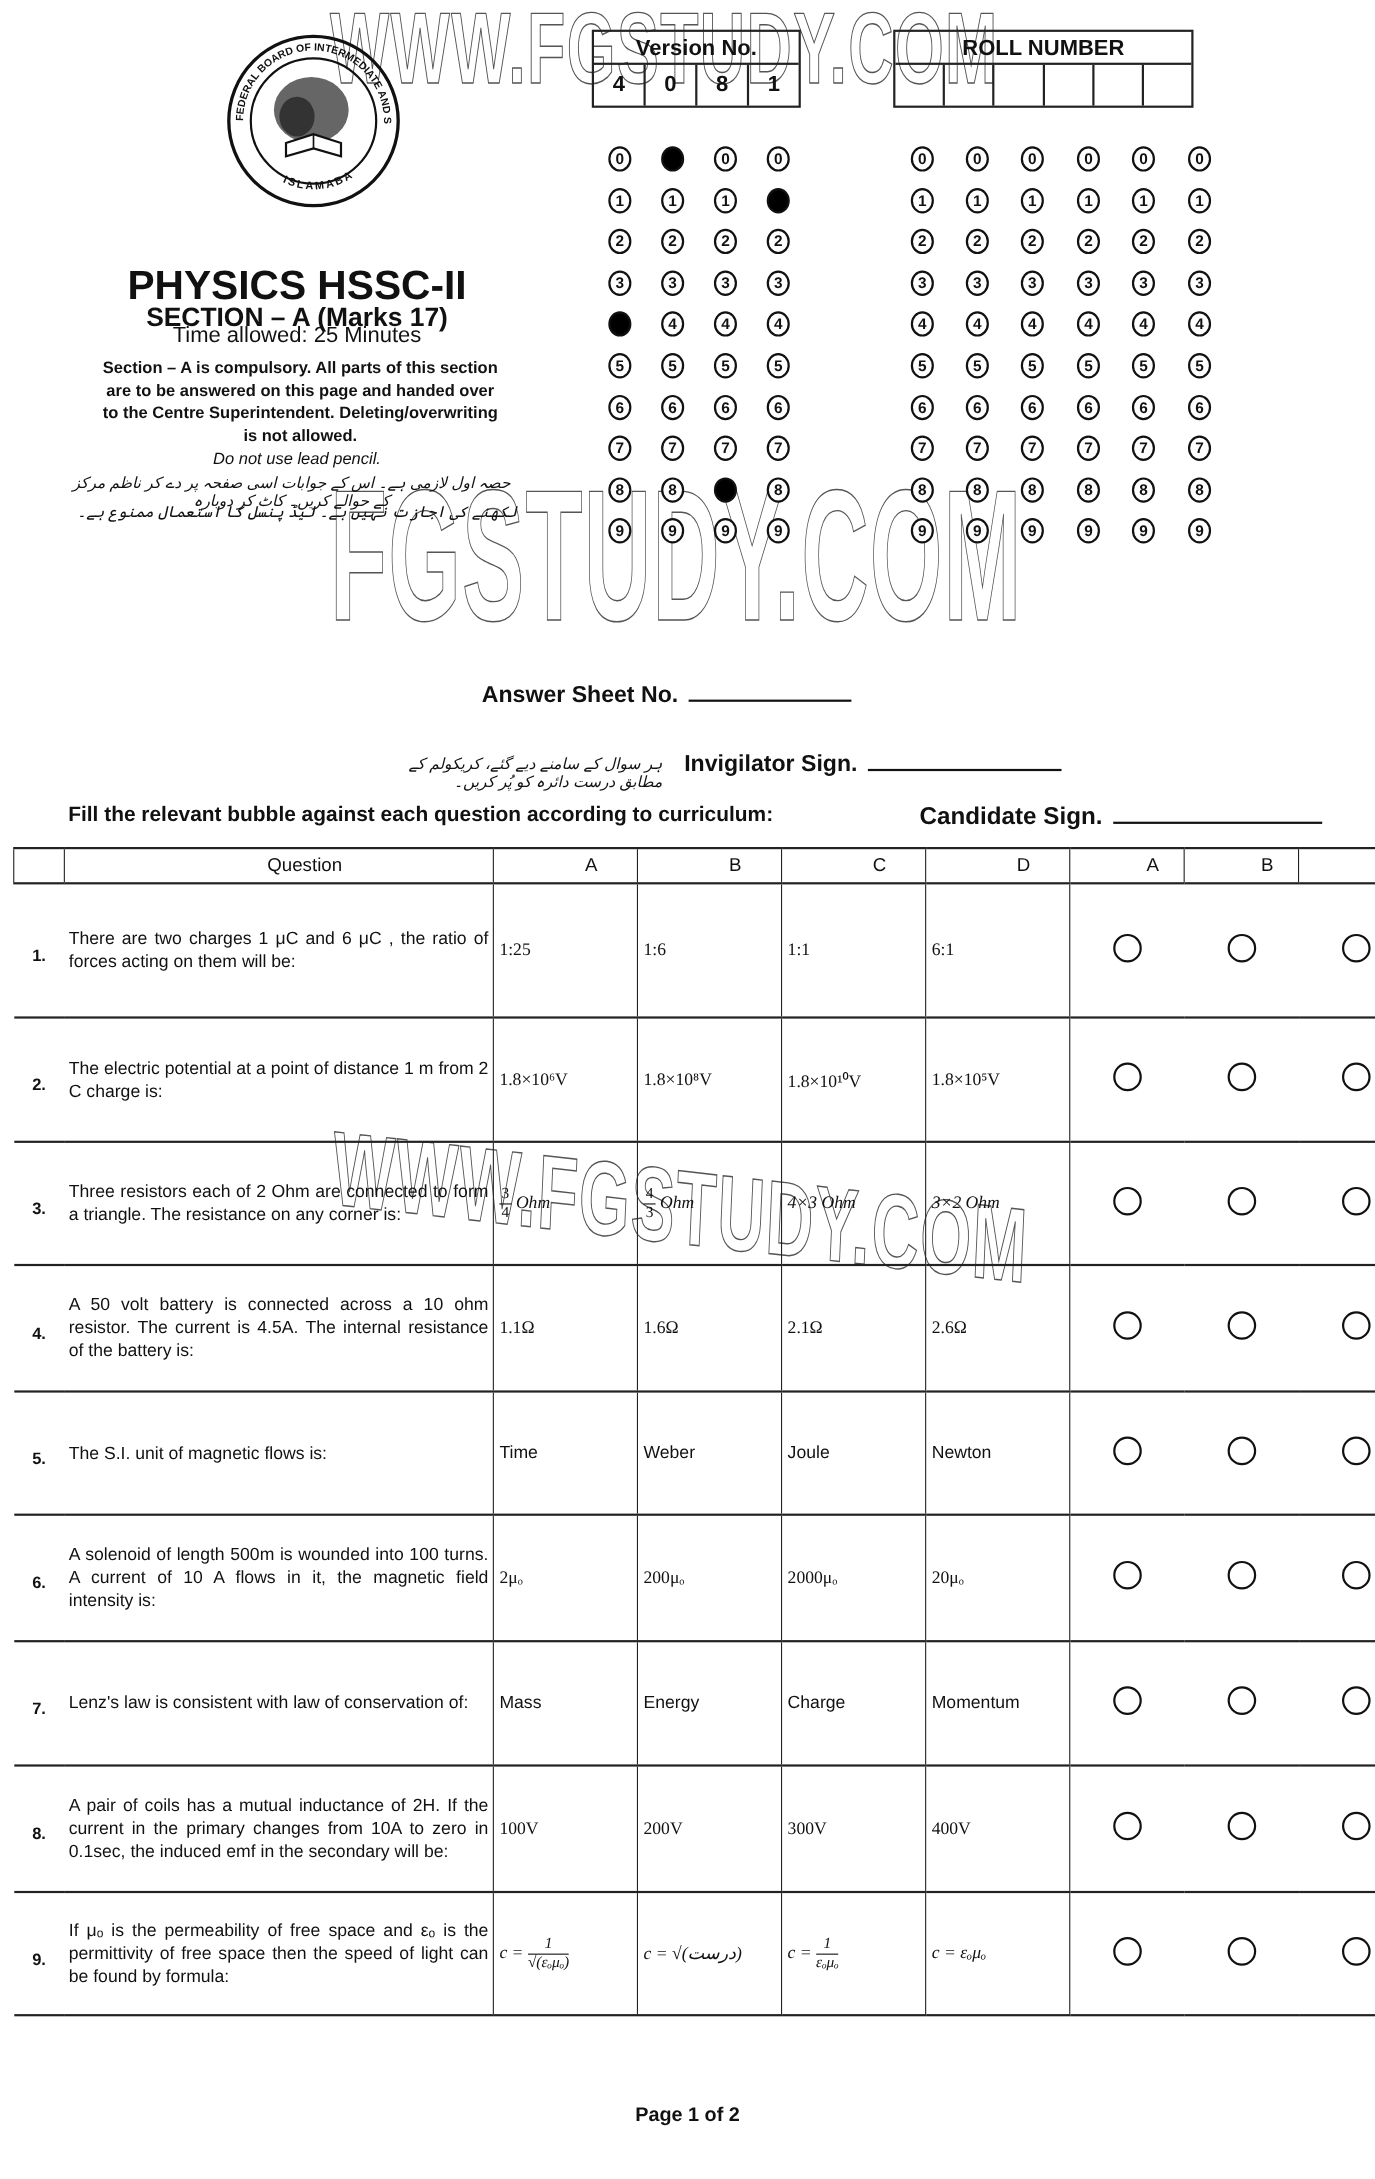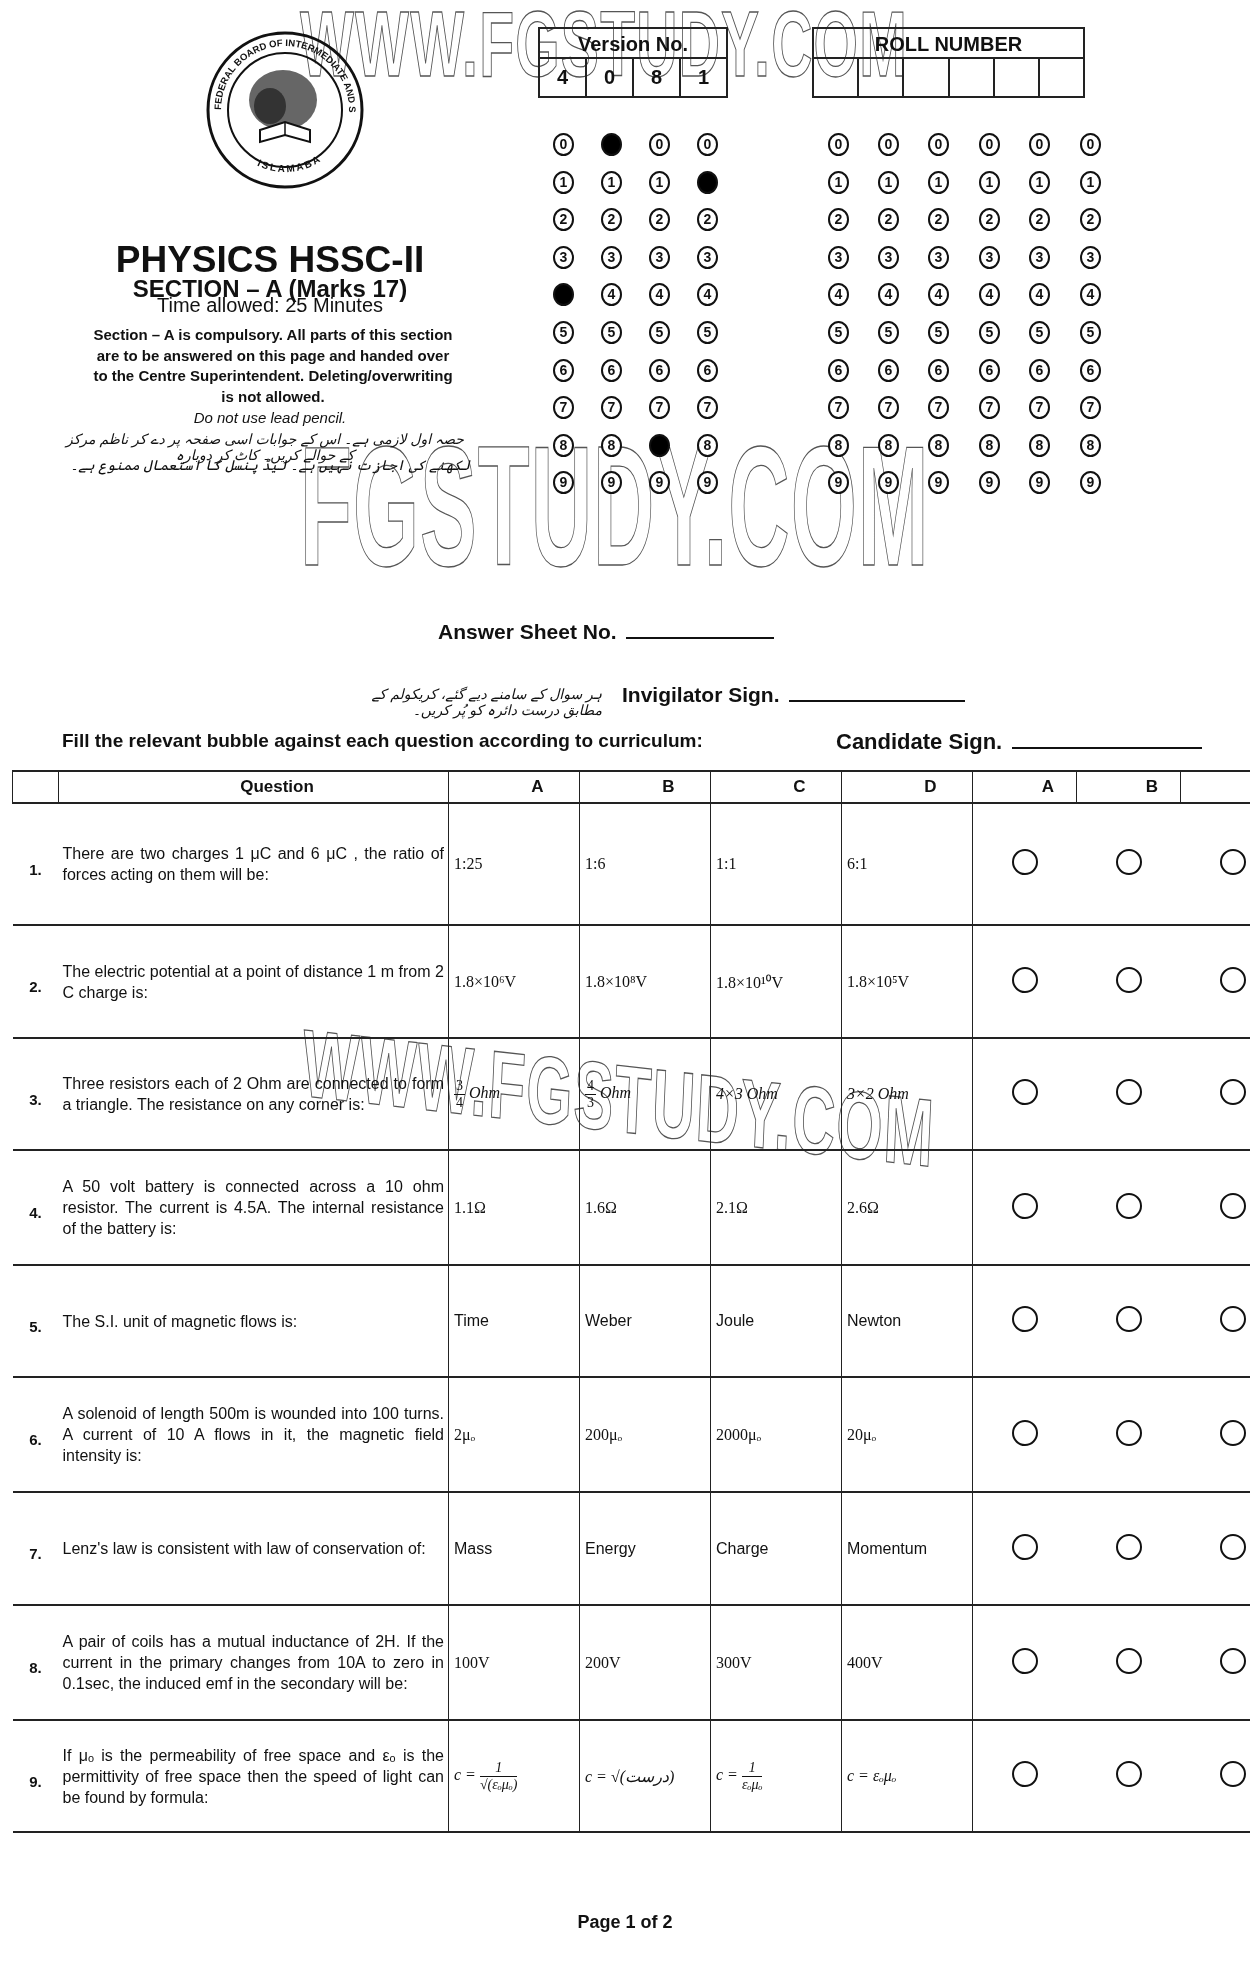--- a/index.html
+++ b/index.html
@@ -46,21 +46,21 @@
 
   .lbl-answer { left: 438px; top: 620px; font-size: 21px; font-weight: bold; }
   .lbl-urdu3 { left: 605px; top: 686px; font-size: 14px; direction: rtl; font-style: italic; width: 240px; }
   .lbl-invig { left: 622px; top: 683px; font-size: 21px; font-weight: bold; }
   .lbl-fill { left: 62px; top: 730px; font-size: 19px; font-weight: bold; }
   .lbl-cand { left: 836px; top: 729px; font-size: 22px; font-weight: bold; }
 
   
   .qtable { position: absolute; left: 12px; top: 770px; width: 1238px; border-collapse: collapse; table-layout: fixed; }
   .qtable th, .qtable td { border: 1.5px solid #222; }
-  .qtable th { height: 32px; font-size: 17px; font-weight: bold; text-align: center; border-top: 2.5px solid #222; border-bottom: 2.5px solid #222; padding-left: 47px; }
+  .qtable th { height: 32px; font-size: 17px; font-weight: normal; text-align: center; border-top: 2.5px solid #222; border-bottom: 2.5px solid #222; padding-left: 47px; }
   .qtable td { font-size: 16px; vertical-align: middle; }
   .qtable td.num { border-right: none; border-left: none; text-align: center; font-weight: bold; font-size: 15px; padding-top: 10px; }
   .qtable td.qtext { border-left: none; padding: 4px 4px 4px 4px; line-height: 21px; text-align: justify; font-size: 16px; }
   .qtable td.opt { padding-left: 5px; font-family: "Liberation Serif", serif; font-size: 16px; }
   .qtable td.opt.sans { font-family: "Liberation Sans", sans-serif; }
   .qtable td.ans { border-left: 1.5px solid #222; border-right: none; text-align: center; }
   .qtable td.ans + td.ans { border-left: none; }
   .qtable tr.qrow td { border-top: 2px solid #222; border-bottom: 2px solid #222; }
   .circle { display: inline-block; width: 26px; height: 26px; border: 2px solid #111; border-radius: 50%; }
 

